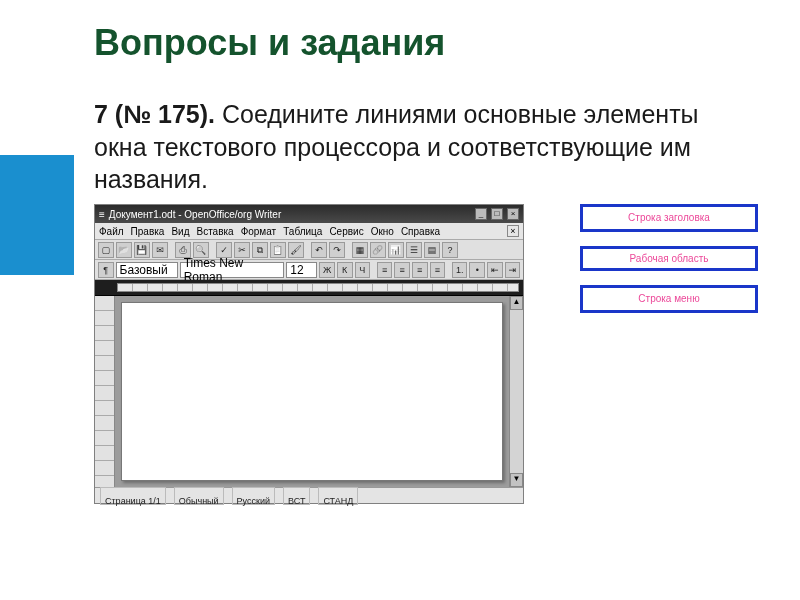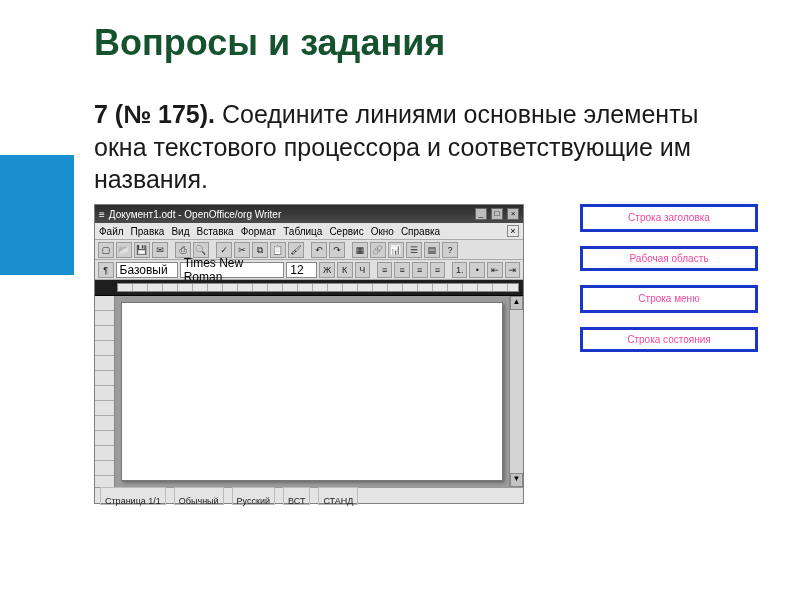--- a/index.html
+++ b/index.html
@@ -276,14 +276,13 @@
     <span class="sbcell">Русский</span>
     <span class="sbcell">ВСТ</span>
     <span class="sbcell">СТАНД</span>
   </div>
 </div>
 
 <div class="labels-col">
   <div class="label-box">Строка заголовка</div>
   <div class="label-box tight">Рабочая область</div>
   <div class="label-box">Строка меню</div>
-  <div class="label-box tight">Строка состояния</div>
 </div>
 
 </body></html>

